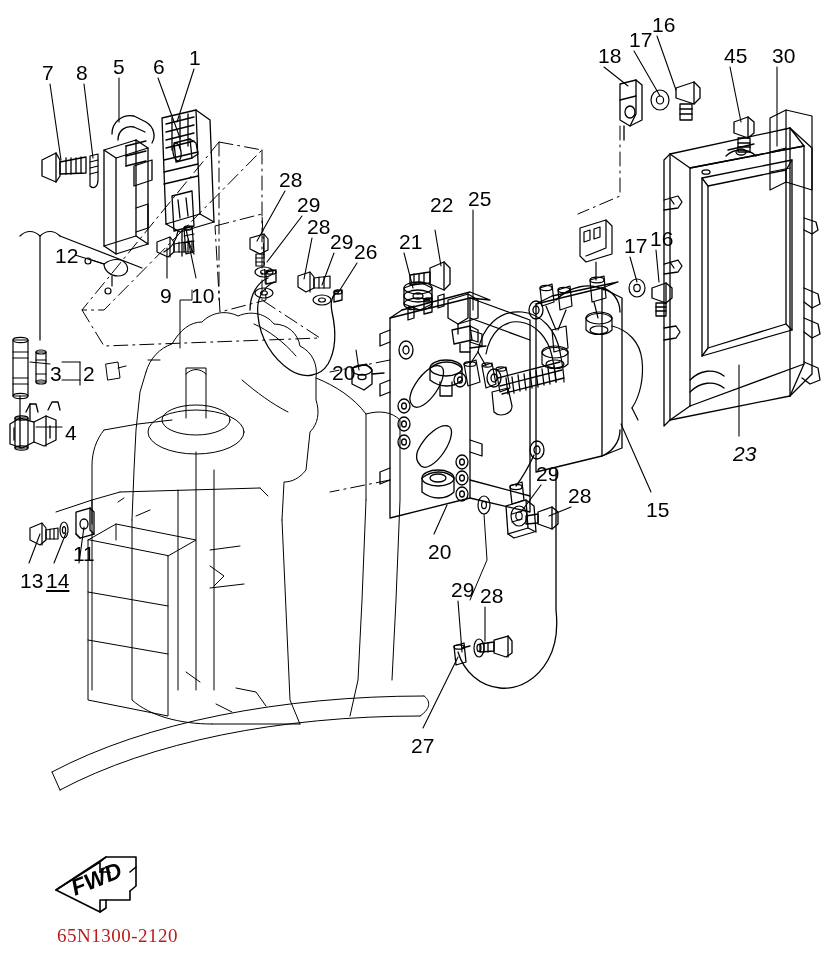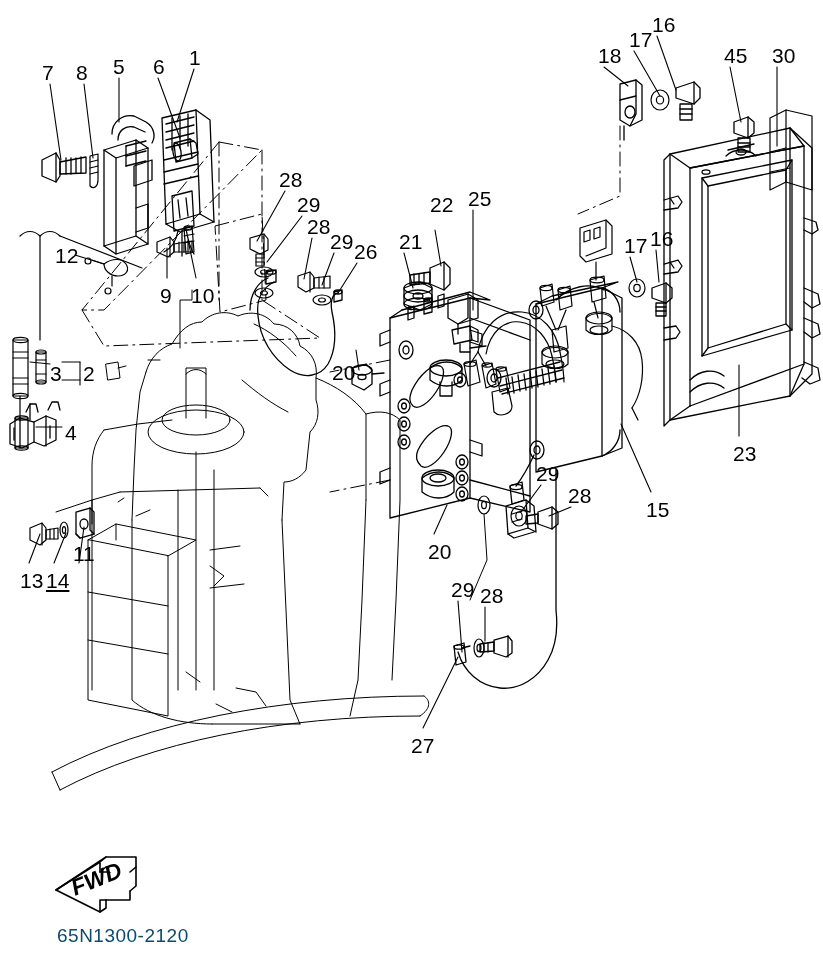--- a/index.html
+++ b/index.html
@@ -17,24 +17,24 @@
     font-size:21px;
     font-weight:400;
     color:#000;
     line-height:1;
     white-space:nowrap;
     letter-spacing:0px;
   }
   #partno{
     position:absolute;
     left:57px;top:925px;
-    font-family:Liberation Sans, sans-serif;
+    font-family:Liberation Serif, serif;
     font-size:19px;
     letter-spacing:0.5px;
-    color:#0c4a6e;
+    color:#b91c1c;
     white-space:nowrap;
   }
 </style>
 </head>
 <body>
 
 <div id="stage">
 
 <svg id="art" viewBox="0 0 823 955" xmlns="http://www.w3.org/2000/svg">
   <rect x="0" y="0" width="823" height="955" fill="#ffffff"></rect>
@@ -679,18 +679,18 @@
   <span class="lbl" style="left:451px;top:579px;">29</span>
   <span class="lbl" style="left:480px;top:585px;">28</span>
   <span class="lbl" style="left:411px;top:735px;">27</span>
   <span class="lbl" style="left:598px;top:45px;">18</span>
   <span class="lbl" style="left:629px;top:29px;">17</span>
   <span class="lbl" style="left:652px;top:14px;">16</span>
   <span class="lbl" style="left:724px;top:45px;">45</span>
   <span class="lbl" style="left:772px;top:45px;">30</span>
   <span class="lbl" style="left:624px;top:235px;">17</span>
   <span class="lbl" style="left:650px;top:228px;">16</span>
-  <span class="lbl" style="left:733px;top:443px;">23</span>
+  <span class="lbl" style="left:733px;top:443px;font-style:italic;">23</span>
 </div>
 
 <div id="partno">65N1300-2120</div>
 
 </div>
 
 </body></html>

